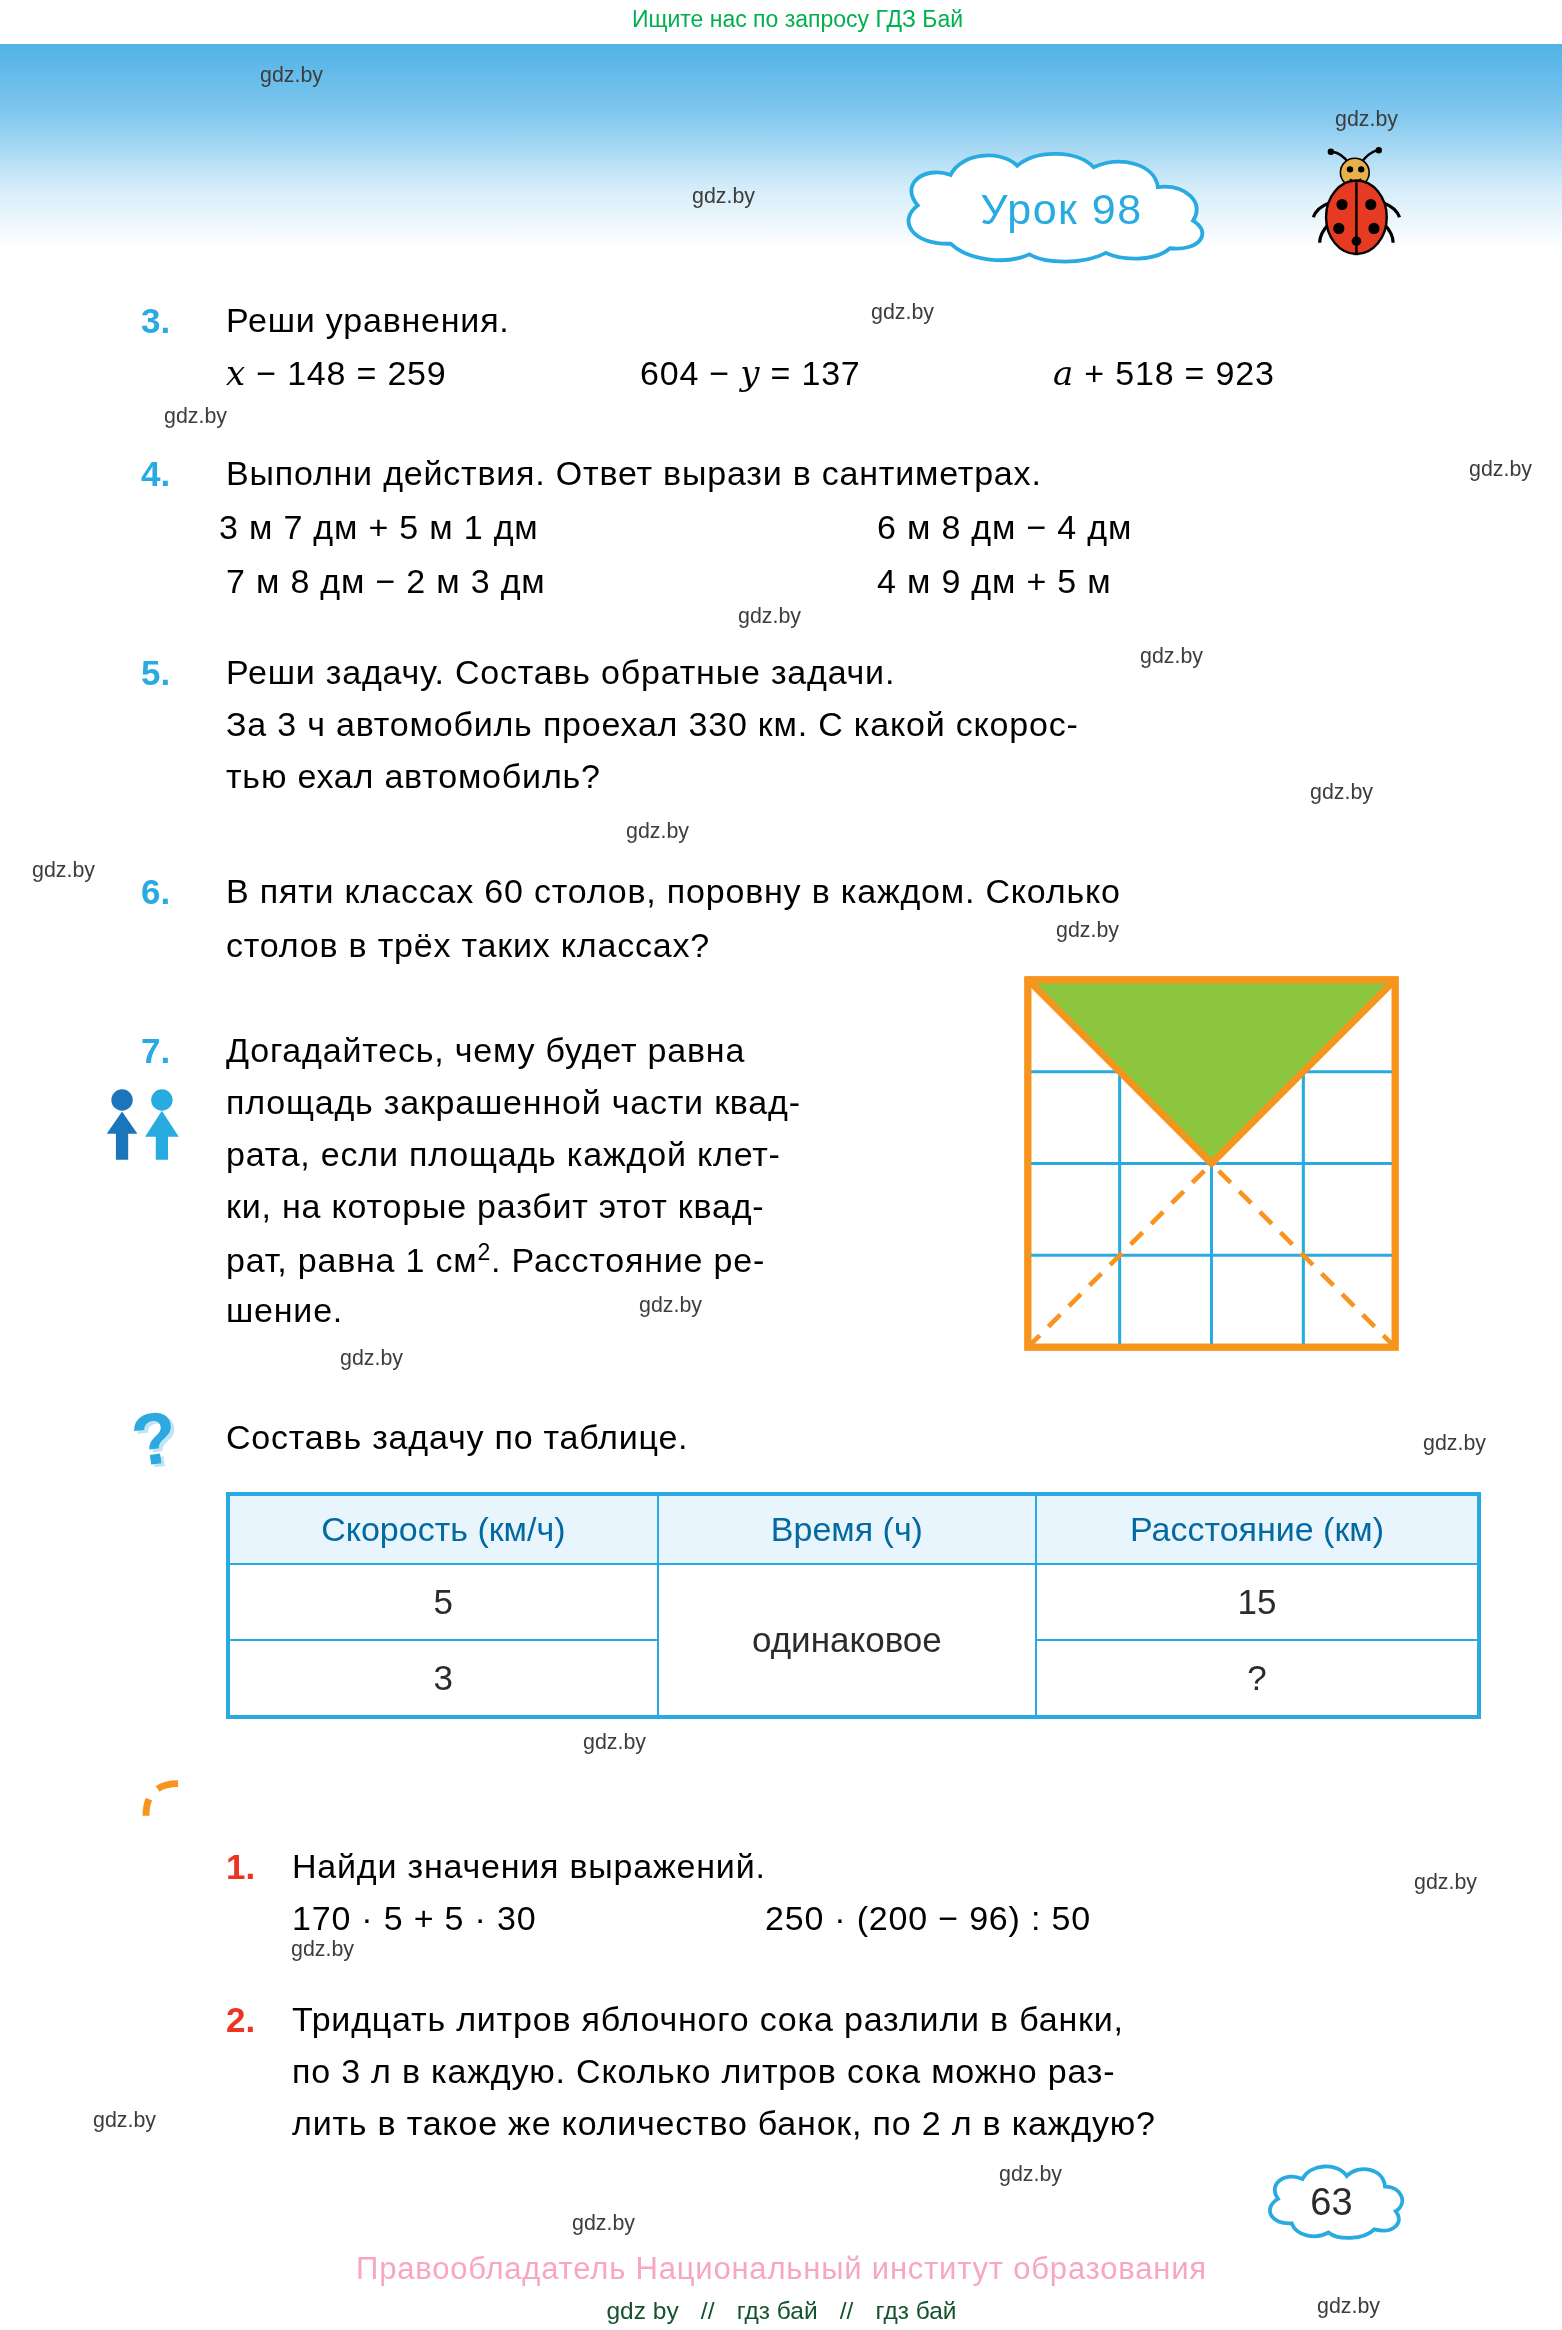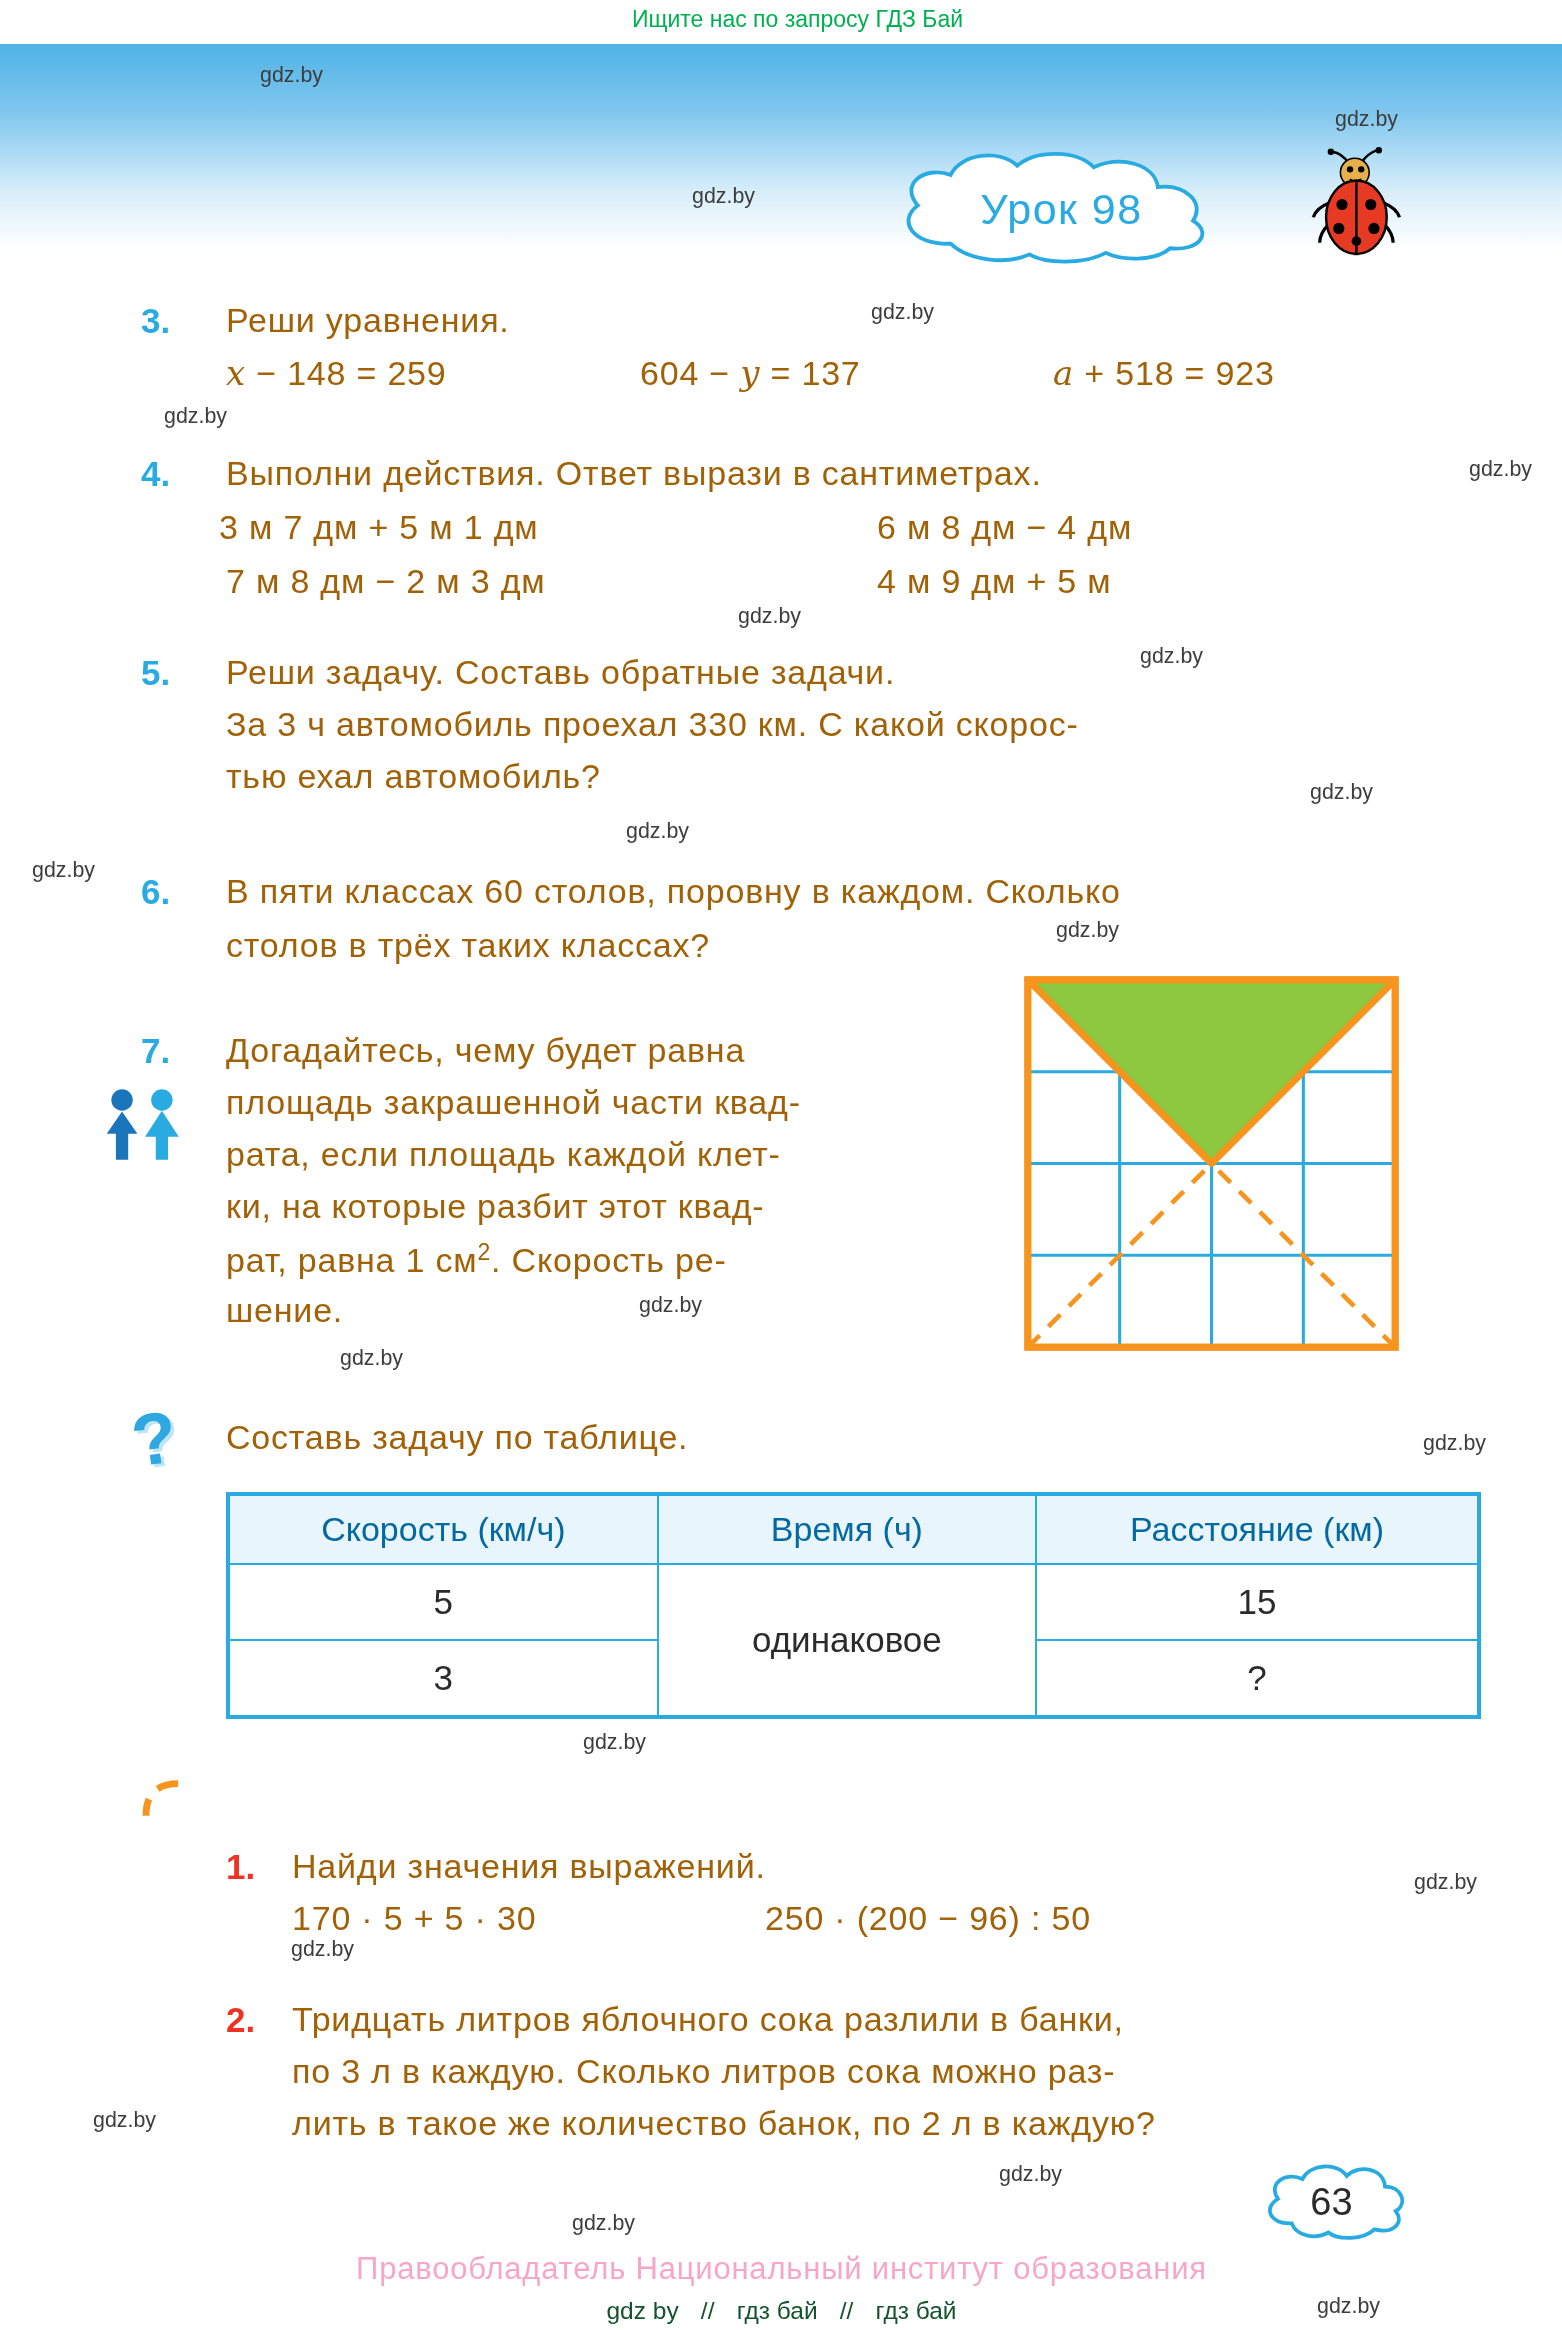--- a/index.html
+++ b/index.html
@@ -6,21 +6,21 @@
   .page{position:relative;width:1563px;height:2330px;background:#fff;overflow:hidden;
         font-family:"Liberation Sans",sans-serif;color:#3a3a3a;}
   .abs{position:absolute;}
   .banner{position:absolute;top:6.1px;left:0;width:100%;text-align:center;
           font-size:23px;color:#00B050;padding-left:16px;}
   .sky{position:absolute;top:44px;left:0;width:100%;height:205px;
        background:linear-gradient(to bottom,#4FB3E6 0%,#83C8EF 35%,#D8EEFA 72%,#ffffff 100%);}
   .wm{position:absolute;font-size:21.4px;color:#3d3d3d;white-space:nowrap;}
   .num-b{position:absolute;font-size:35px;font-weight:bold;color:#29ABE2;white-space:nowrap;}
   .num-r{position:absolute;font-size:35px;font-weight:bold;color:#ED3324;white-space:nowrap;}
-  .line{position:absolute;font-size:34px;letter-spacing:0.8px;color:#a16207;white-space:nowrap;}
+  .line{position:absolute;font-size:34px;letter-spacing:0.8px;color:#000000;white-space:nowrap;}
   .eq .var{font-family:"DejaVu Serif",serif;font-style:italic;}
   .lesson-cloud{position:absolute;left:878px;top:144px;width:367px;height:129px;}
   .lesson-cloud .txt{position:absolute;left:0;top:41px;width:100%;text-align:center;
                      font-size:43px;color:#29ABE2;letter-spacing:1.5px;}
   .qicon{position:absolute;left:132px;top:1397px;font-size:73px;font-weight:bold;color:#2FA8E1;
          transform:rotate(-8deg);text-shadow:3.1px 3.1px 0 #BFE4F6;}
   .vt{position:absolute;left:226px;top:1492px;border-collapse:collapse;background:#fff;
       border:4.6px solid #29ABE2;}
   .vt th{background:#E9F5FD;font-weight:normal;font-size:34px;color:#0369a1;height:67px;
          border:2.3px solid #29ABE2;padding:0 15.3px;}
@@ -122,21 +122,21 @@
 
   <div class="num-b" style="left:141px;top:872px">6.</div>
   <div class="line" style="left:226px;top:872px">В пяти классах 60 столов, поровну в каждом. Сколько</div>
   <div class="line" style="left:226px;top:926px">столов в трёх таких классах?</div>
 
   <div class="num-b" style="left:141px;top:1031px">7.</div>
   <div class="line" style="left:226px;top:1031px">Догадайтесь, чему будет равна</div>
   <div class="line" style="left:226px;top:1083px">площадь закрашенной части квад-</div>
   <div class="line" style="left:226px;top:1135px">рата, если площадь каждой клет-</div>
   <div class="line" style="left:226px;top:1187px">ки, на которые разбит этот квад-</div>
-  <div class="line" style="left:226px;top:1239px"><span>рат, равна 1 см</span><sup class="s2">2</sup><span>. Скорость ре-</span></div>
+  <div class="line" style="left:226px;top:1239px"><span>рат, равна 1 см</span><sup class="s2">2</sup><span>. Расстояние ре-</span></div>
   <div class="line" style="left:226px;top:1291px">шение.</div>
 
   <svg class="abs" style="left:96px;top:1086px" width="95" height="77" viewBox="0 0 124 100">
     <circle cx="34" cy="18" r="14" fill="#1B75BB"></circle>
     <path d="M34,33 L14,62 L26,62 L26,96 L42,96 L42,62 L54,62 Z" fill="#1B75BB"></path>
     <circle cx="86" cy="18" r="14" fill="#29ABE2"></circle>
     <path d="M86,32 L64,66 L78,66 L78,96 L94,96 L94,66 L108,66 Z" fill="#29ABE2"></path>
   </svg>
 
   <svg class="abs" style="left:1024px;top:976px" width="375" height="375" viewBox="0 0 490 490">

